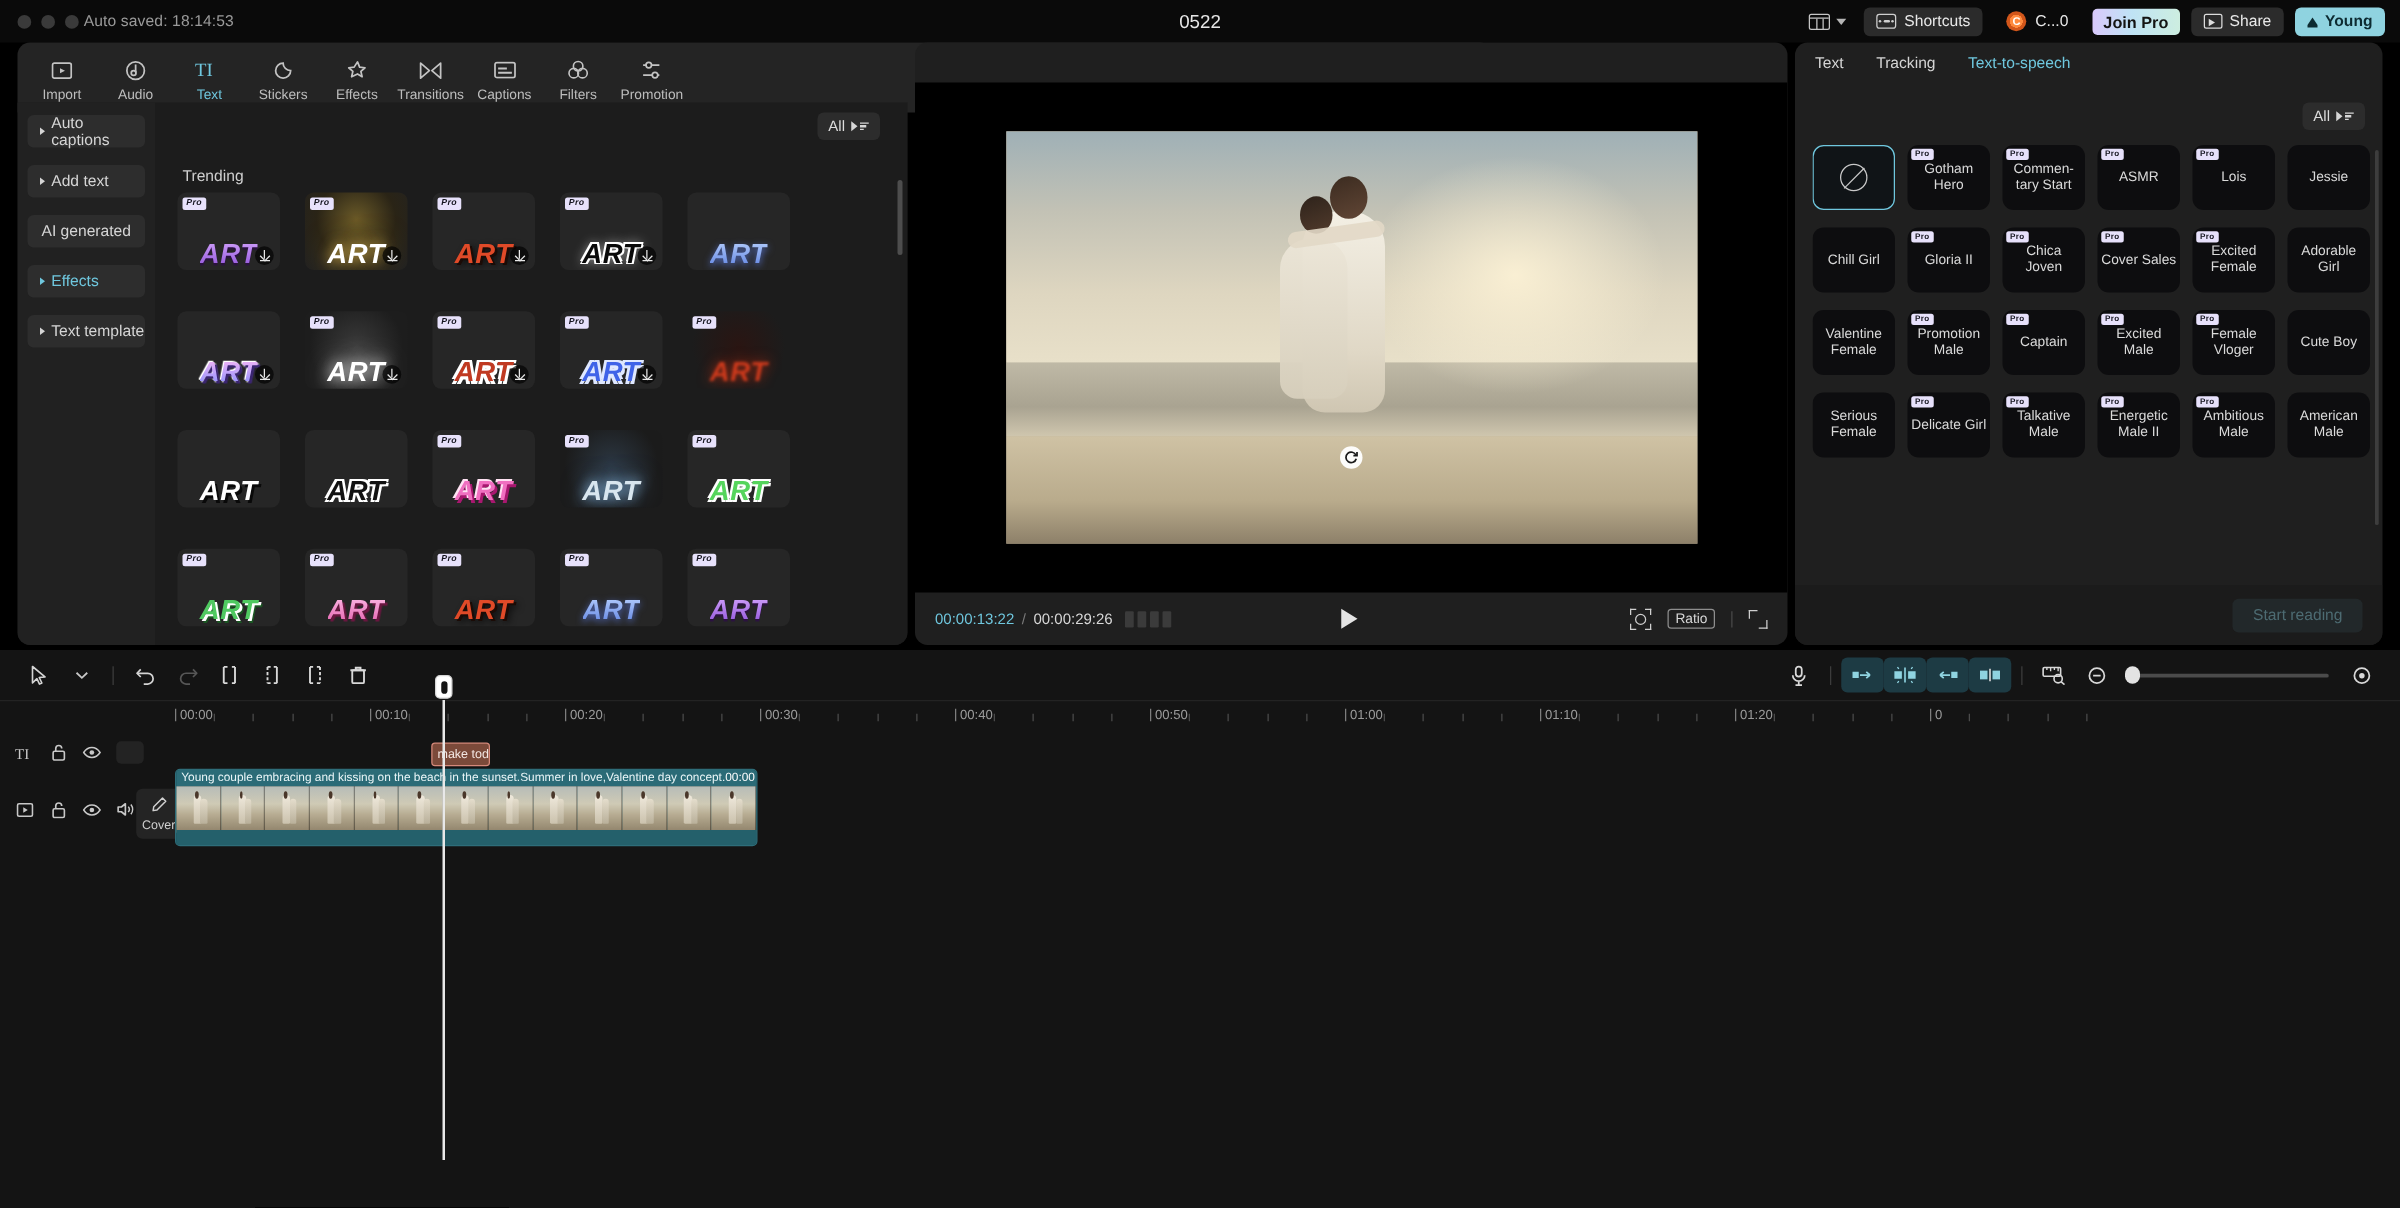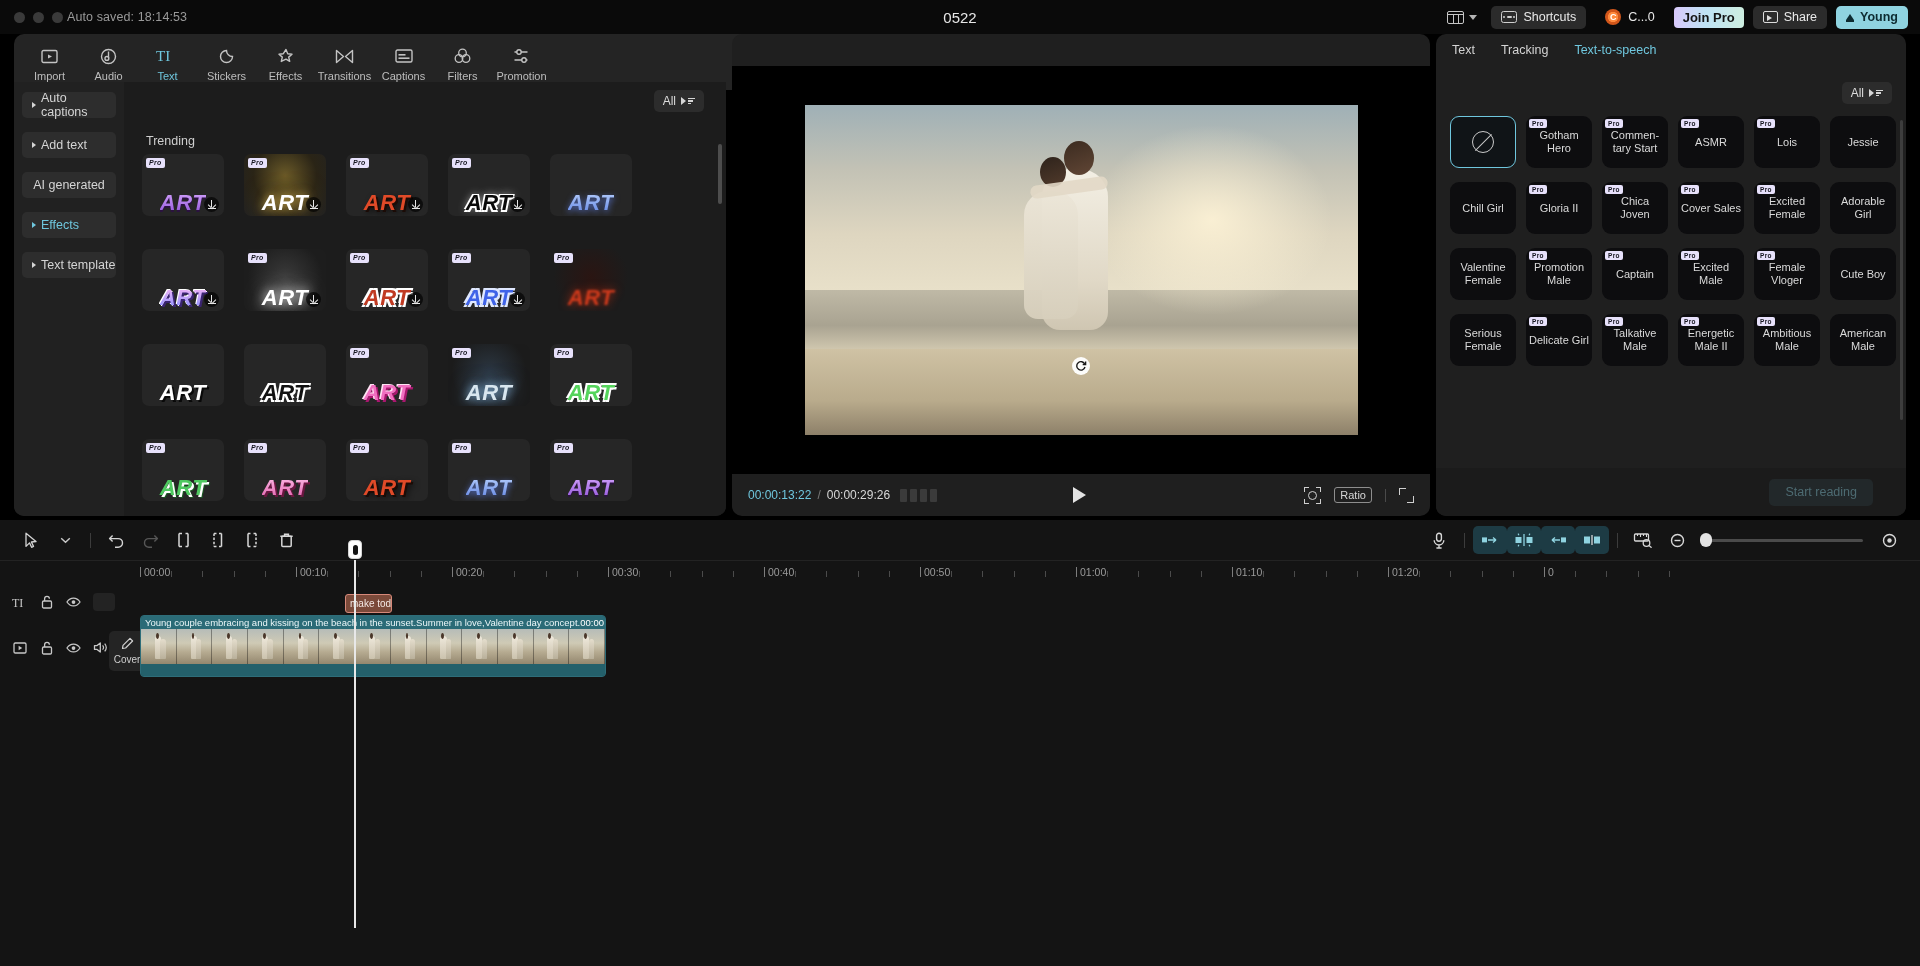--- a/index.html
+++ b/index.html
@@ -239,21 +239,21 @@
     display:flex;align-items:center;justify-content:center;text-align:center;
     font-size:11px;line-height:13px;color:#dadada;position:relative;padding:0 3px;cursor:pointer;
   }
   .voice.sel { background:#101417; border:1.5px solid #6fc7de; }
   .voice .pro { left:3px; top:3px; font-size:6.5px; }
   .noicon { width:22px;height:22px;border-radius:50%;border:1.3px solid #c9c9c9;position:relative;}
   .noicon:after{content:"";position:absolute;left:-1px;top:9.5px;width:23px;height:1.3px;background:#c9c9c9;transform:rotate(-45deg);transform-origin:center;}
   .rscroll{position:absolute;right:3px;top:86px;width:3px;height:300px;border-radius:2px;background:#3d3d3d;}
   .rfoot {
     position:absolute;left:0;right:0;bottom:0;height:48px;background:#1b1b1b;
-    display:flex;align-items:center;justify-content:flex-end;padding-right:33px;
+    display:flex;align-items:center;justify-content:flex-end;padding-right:16px;
   }
   .startread {
     height:27px;padding:0 16px;border-radius:5px;background:#22282a;color:#4d6b72;
     font-size:12.5px;display:flex;align-items:center;
   }
 
   
   .timeline {
     position:absolute; left:0; top:520px; width:1920px; height:446px; background:#141414;
   }

